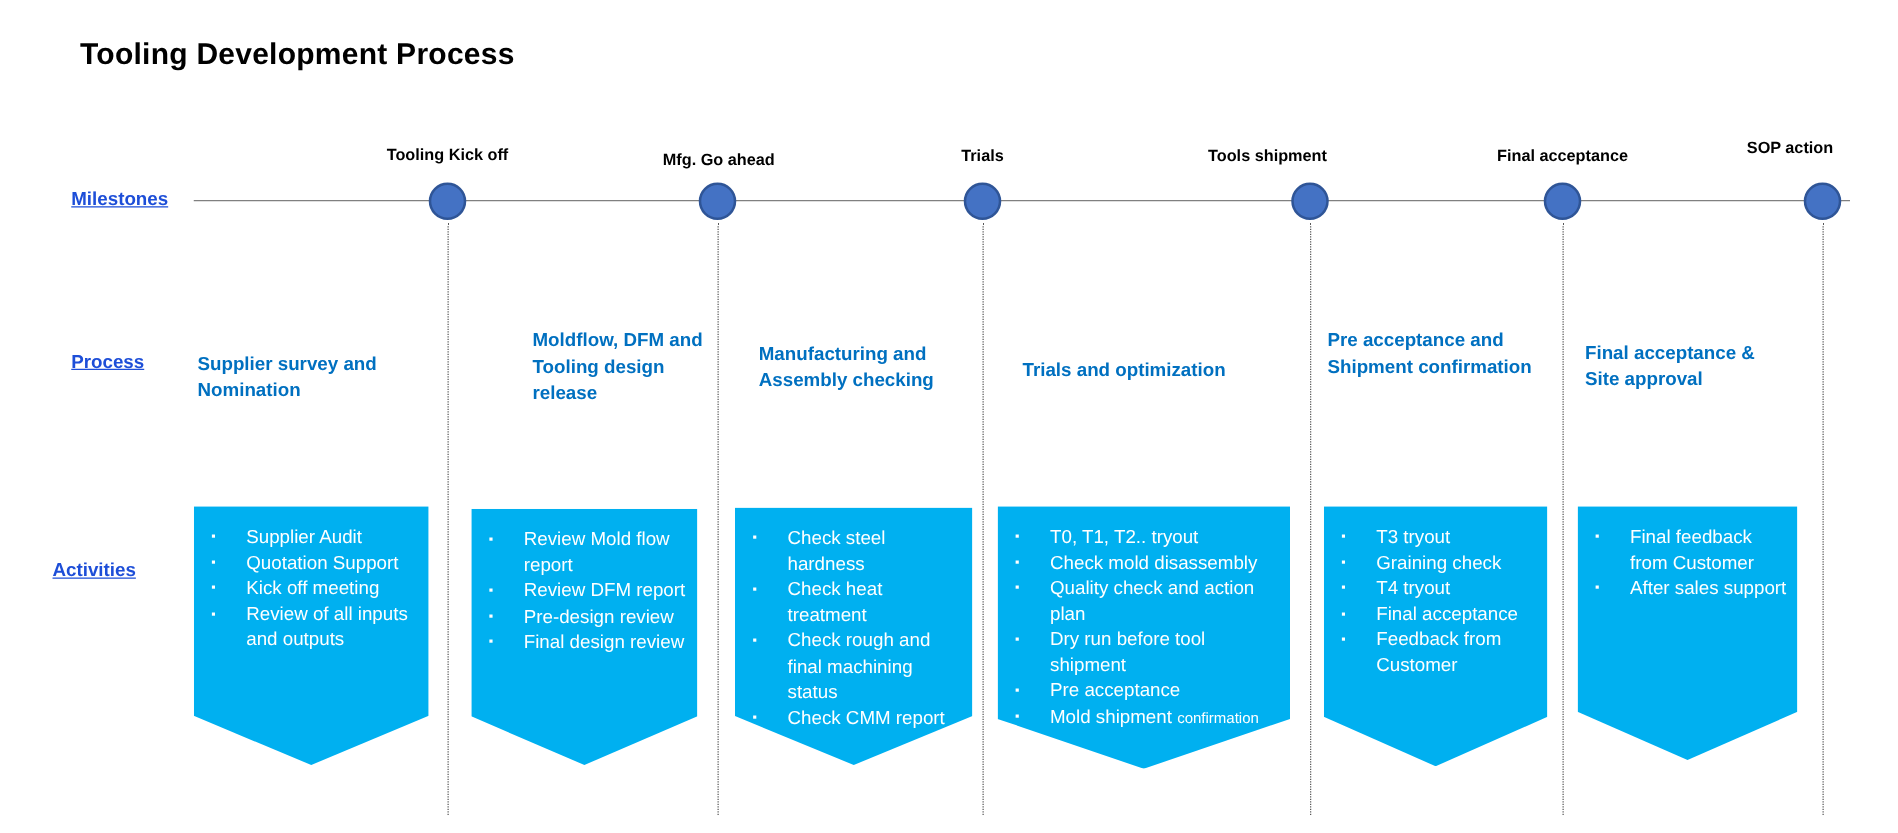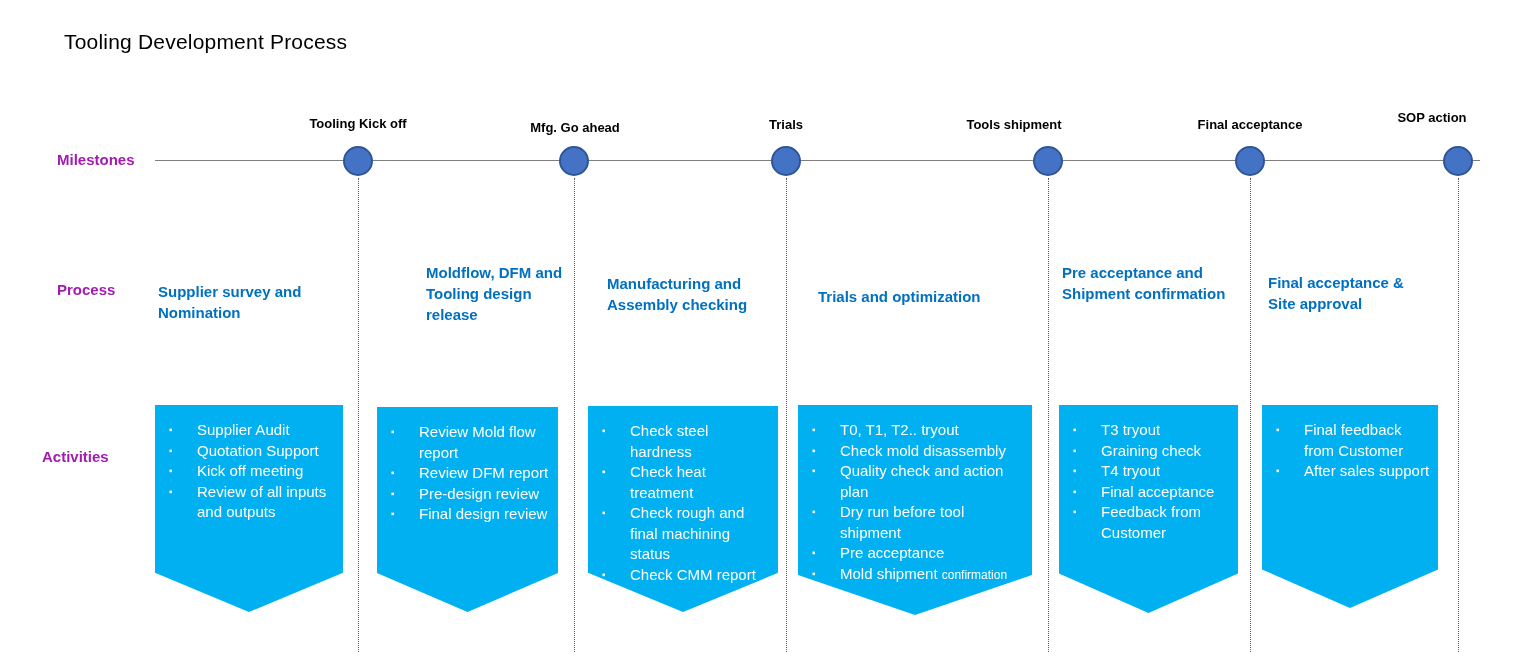--- a/index.html
+++ b/index.html
@@ -6,25 +6,25 @@
   .stage{
     position:relative;
     width:1518px;height:666px;
     background:#ffffff;
     font-family:"Liberation Sans","DejaVu Sans",sans-serif;
     overflow:hidden;
   }
   .abs{position:absolute;}
   .page-title{
     left:64px;top:30px;
-    font-size:21px;font-weight:normal;color:#000000;
+    font-size:24px;font-weight:bold;color:#000000;
     letter-spacing:0.2px;
   }
   .row-label{
-    font-size:15px;font-weight:bold;color:#a21caf;
+    font-size:15px;font-weight:bold;color:#1d4ed8;text-decoration:underline;
   }
   .timeline{
     left:155px;top:160px;width:1325px;height:0;
     border-top:1px solid #808080;
   }
   .milestone-circle{
     width:30px;height:30px;border-radius:50%;
     background:#4472C4;border:2px solid #2F5597;
     box-sizing:border-box;
   }

